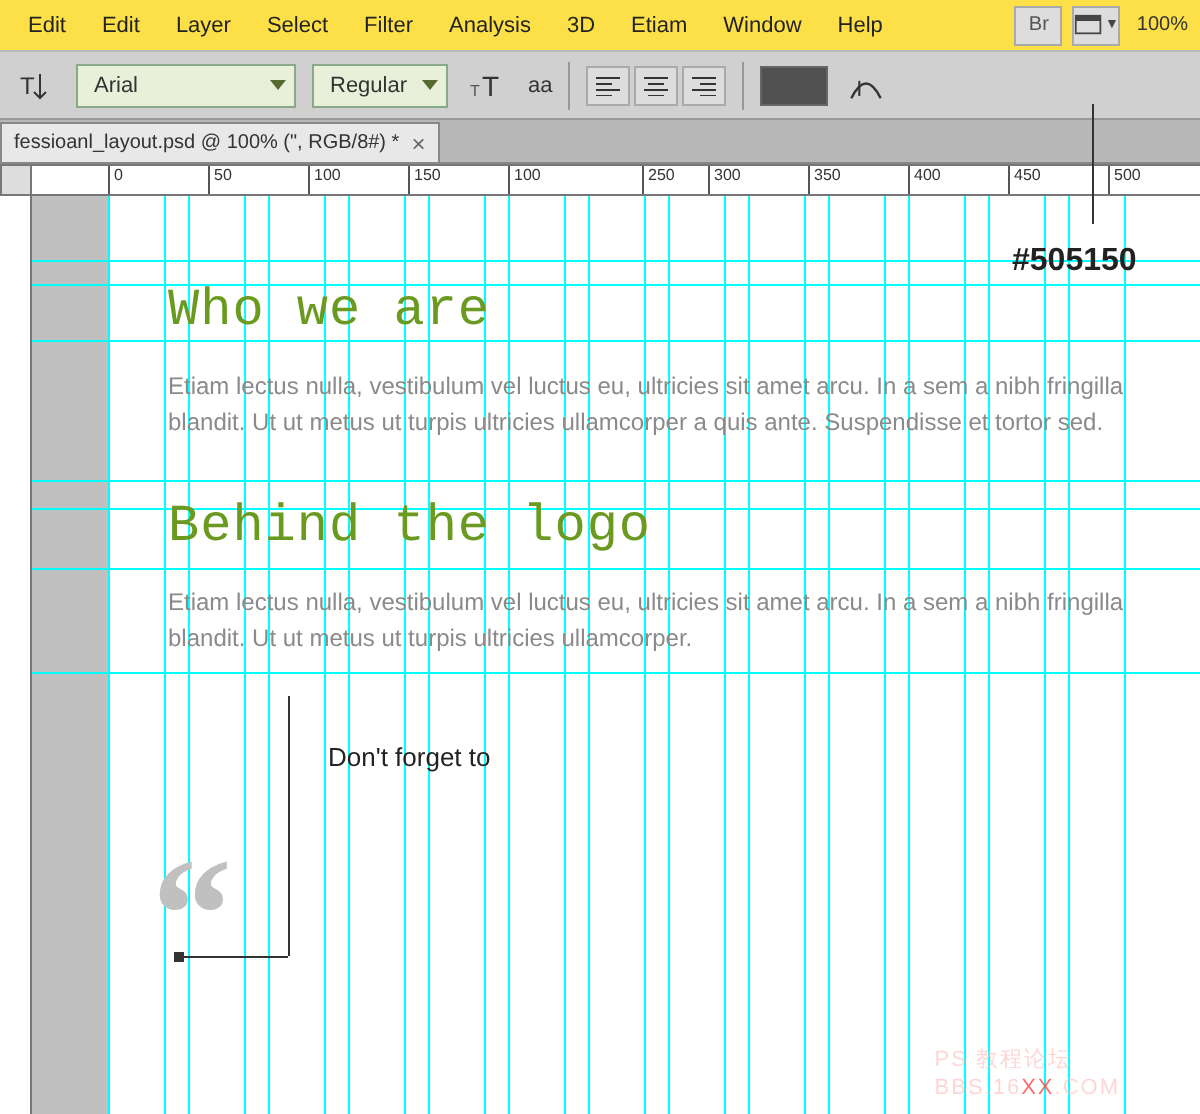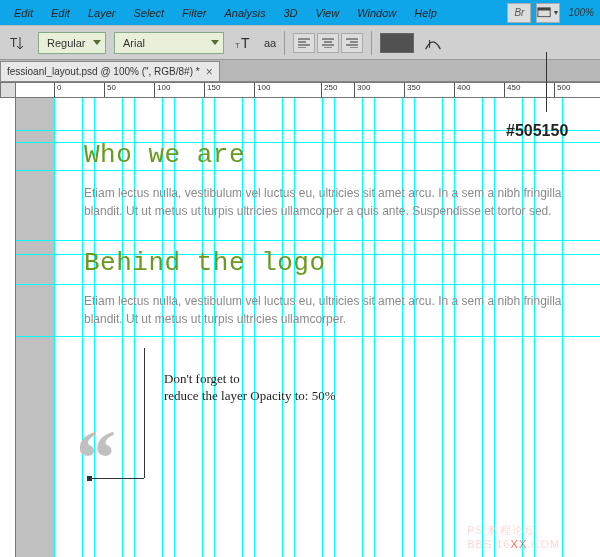--- a/index.html
+++ b/index.html
@@ -1,19 +1,19 @@
 <!DOCTYPE html>
 <html><head>
 <meta charset="utf-8">
 <style>
 * { box-sizing: border-box; margin: 0; padding: 0; }
 body { width: 600px; height: 557px; font-family: Tahoma, Arial, sans-serif; font-size: 11px; overflow: hidden; background: #fff; position: relative; }
 
 
-.menubar { display: flex; align-items: center; height: 26px; background: #0ea5e9; border-bottom: 1px solid #bbb; padding: 0 6px; gap: 2px; font-style: italic; }
+.menubar { display: flex; align-items: center; height: 26px; background: #fde047; border-bottom: 1px solid #bbb; padding: 0 6px; gap: 2px; }
 .menubar .menu-item { padding: 4px 8px; cursor: default; color: #222; }
 .menubar .spacer { flex: 1; }
 .menubar .icon-btn { width: 24px; height: 20px; border: 1px solid #aaa; background: #ddd; display: flex; align-items: center; justify-content: center; font-size: 10px; color: #555; margin-left: 3px; }
 .menubar .zoom-val { margin-left: 6px; color: #333; font-size: 10px; }
 
 
 .options { display: flex; align-items: center; height: 34px; background: #d0d0d0; border-bottom: 1px solid #999; padding: 0 6px; gap: 8px; }
 .tool-icon { width: 24px; height: 24px; display: flex; align-items: center; justify-content: center; border: 1px solid transparent; }
 .tool-icon svg { width: 18px; height: 18px; }
 .dropdown { display: flex; align-items: center; height: 22px; border: 1px solid #8a8; background: #e9f0d9; padding: 0 4px 0 8px; font-size: 11px; color: #333; gap: 6px; }
@@ -54,38 +54,38 @@
 
 .doc-content { position: absolute; left: 68px; top: 42px; width: 480px; color: #888; font-family: Arial, sans-serif; }
 .doc-content h2 { font-family: 'Rockwell','Courier New',serif; font-weight: normal; color: #6a9a1f; font-size: 26px; margin-bottom: 14px; letter-spacing: 0.5px; }
 .doc-content p { font-size: 12px; line-height: 18px; color: #8a8a8a; margin-bottom: 28px; }
 .quote-mark { position: absolute; left: 60px; top: 330px; font-size: 80px; color: #c0c0c0; font-family: Georgia, serif; font-weight: bold; line-height: 60px; letter-spacing: -6px; }
 
 
 .anno-line-v { position: absolute; width: 1px; background: #333; }
 .anno-line-h { position: absolute; height: 1px; background: #333; }
 .anno-dot { position: absolute; width: 5px; height: 5px; background: #333; }
-.anno-text { position: absolute; font-size: 13px; color: #222; font-family: Liberation Serif, serif; line-height: 17px; }
+.anno-text { position: absolute; font-size: 13px; color: #222; font-family: Liberation Sans, sans-serif; line-height: 17px; }
 .anno-label { position: absolute; font-size: 16px; color: #222; font-family: Arial; font-weight: bold; }
 
 .watermark { position: absolute; right: 40px; bottom: 6px; text-align: left; font-size: 11px; color: rgba(255,180,180,0.55); letter-spacing: 1px; line-height: 14px; }
 .watermark .red { color: rgba(255,60,60,0.75); }
 </style>
 </head>
 <body>
 
 <div class="menubar">
   <span class="menu-item">Edit</span>
   <span class="menu-item">Edit</span>
   <span class="menu-item">Layer</span>
   <span class="menu-item">Select</span>
   <span class="menu-item">Filter</span>
   <span class="menu-item">Analysis</span>
   <span class="menu-item">3D</span>
-  <span class="menu-item">View</span>
+  <span class="menu-item">Etiam</span>
   <span class="menu-item">Window</span>
   <span class="menu-item">Help</span>
   <span class="spacer"></span>
   <div class="icon-btn">
       <span>Br</span>
     </div>
   <div class="icon-btn">
     <svg viewBox="0 0 16 12">
         <rect x="1" y="1" width="14" height="10" fill="none" stroke="#444"></rect>
         <rect x="1" y="1" width="14" height="3" fill="#444"></rect>
@@ -95,26 +95,26 @@
   <span class="zoom-val">100%</span>
 </div>
 
 <div class="options">
   <div class="tool-icon">
     <svg viewBox="0 0 18 18">
         <text x="1" y="13" font-size="12" fill="#333">T</text>
         <path d="M11 3 L11 15 M8 12 L11 15 L14 12" fill="none" stroke="#333"></path>
       </svg>
   </div>
+  <div class="dropdown wide">
+    <span>Arial</span>
+    <span class="dd-arrow"></span>
+  </div>
   <div class="dropdown med">
     <span>Regular</span>
-    <span class="dd-arrow"></span>
-  </div>
-  <div class="dropdown wide">
-    <span>Arial</span>
     <span class="dd-arrow"></span>
   </div>
   <div class="sizegroup">
     <div class="tool-icon">
       <svg viewBox="0 0 18 18">
           <text x="0" y="14" font-size="8" fill="#555">T</text>
           <text x="6" y="14" font-size="14" fill="#333">T</text>
         </svg>
     </div>
   </div>
@@ -216,21 +216,20 @@
   </div>
   <div class="quote-mark">“</div>
 
   <div class="anno-label" style="left:490px; top:24px;">#505150</div>
 
   <div class="anno-line-v" style="left:128px; top:250px; height:130px;"></div>
   <div class="anno-line-h" style="left:73px; top:380px; width:55px;"></div>
   <div class="anno-dot" style="left:71px; top:378px;"></div>
   <div class="anno-text" style="left:148px; top:272px;">
     <div>Don't forget to</div>
-    <div>reduce the layer Opacity to: 50%</div>
   </div>
 
   <div class="watermark">
     <div>PS 教程论坛</div>
     <div><span>BBS.16</span><span class="red">XX</span><span>.COM</span></div>
   </div>
 </div>
 
 <div class="anno-line-v" style="position:absolute; left:546px; top:52px; height:60px; width:1px; background:#333; z-index:5;"></div>
 

